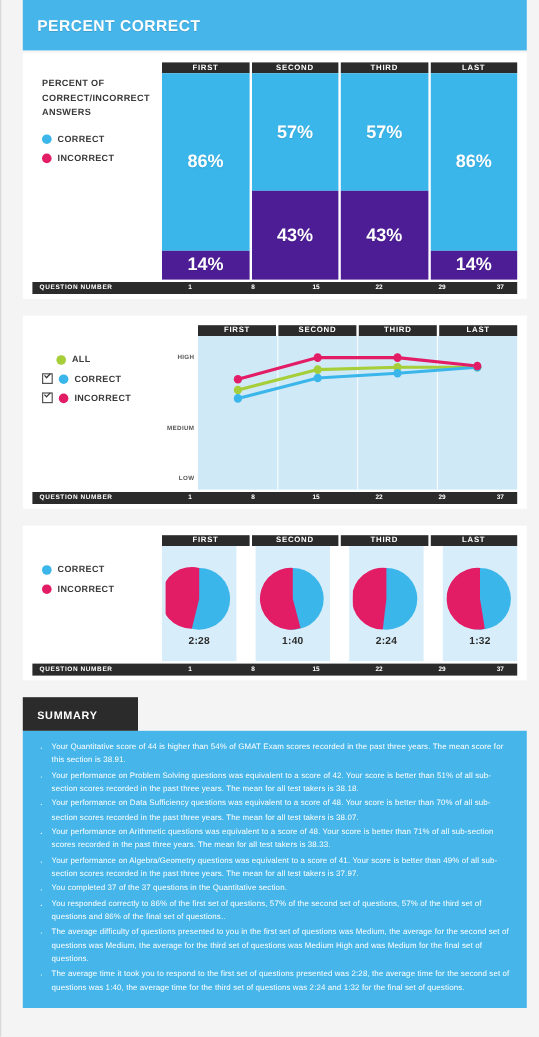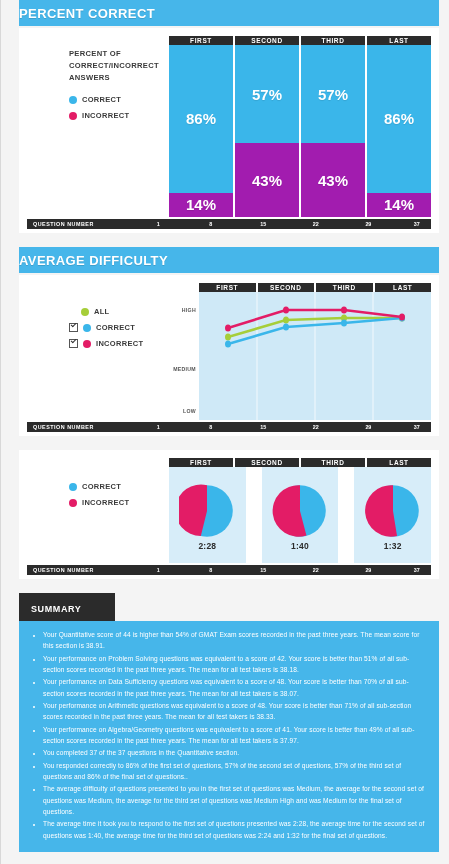--- a/index.html
+++ b/index.html
@@ -12,23 +12,23 @@
     position:relative;width:449px;height:864px;
     background:#f4f4f4;
     border-left:1px solid #d8d8d8;
     box-sizing:border-box;
   }
   .panel{margin:0 10px 0 18px;}
 
   
   .sec-head{
     background:#46b6ea;
-    height:26px;
+    height:42px;
     display:flex;align-items:center;
-    padding-left:0;
+    padding-left:12px;
     margin-bottom:2px;
   }
   .sec-head .ttl{
     color:#ffffff;
     font-size:13px;
     font-weight:bold;
     letter-spacing:.4px;
     font-family:"Liberation Sans","DejaVu Sans",sans-serif;
     text-shadow:0 1px 0 rgba(0,0,0,.12);
   }
@@ -37,21 +37,20 @@
     padding:8px 8px 4px 8px;
   }
 
   
   .chart-row{display:flex;align-items:flex-start;}
   .cap{
     width:108px;flex:0 0 108px;
     padding-top:12px;
     padding-left:8px;
     box-sizing:border-box;
-    margin-left:34px;
   }
   .cap-title{
     font-size:7.6px;font-weight:bold;line-height:1.55;
     color:#3a3a3a;letter-spacing:.3px;
   }
   .legend{margin-top:10px;}
   .lg-item{display:flex;align-items:center;height:13px;margin-bottom:3px;}
   .chk{
     width:7px;height:7px;border:1px solid #555;background:#fff;
     margin-right:5px;flex:0 0 7px;position:relative;
@@ -76,21 +75,21 @@
 
   
   .bars{display:flex;gap:2px;height:172px;}
   .bar{flex:1;display:flex;flex-direction:column;border-radius:17px;}
   .seg{
     display:flex;align-items:center;justify-content:center;
     color:#fff;font-weight:bold;font-size:15px;
     text-shadow:0 1px 1px rgba(0,0,0,.10);
   }
   .seg.correct{background:#3ab6ea;}
-  .seg.incorrect{background:#a21caf;}
+  .seg.incorrect{background:#4c1d95;}
 
   
   .qaxis{
     background:#2b2b2b;height:10px;margin-top:2px;
     position:relative;
   }
   .qaxis .qlab{
     position:absolute;left:6px;top:0;line-height:10px;
     color:#fff;font-size:5.4px;font-weight:bold;letter-spacing:.5px;
   }
@@ -209,23 +208,20 @@
         <span class="tick" style="left:71.5%">22</span>
         <span class="tick" style="left:84.5%">29</span>
         <span class="tick" style="left:96.5%">37</span>
       </div>
     </div>
   </div>
 
   <div class="gap"></div>
 
   <div class="panel">
-    <div class="sec-head">
-      <span class="ttl">AVERAGE DIFFICULTY</span>
-    </div>
     <div class="sec-body">
       <div class="chart-row">
         <div class="cap">
           <div class="legend">
             <div class="lg-item">
               <span class="chk spacer"></span>
               <span class="dot" style="background:#a6ce39"></span>
               <span class="lg-lab">ALL</span>
             </div>
             <div class="lg-item">
@@ -336,20 +332,27 @@
                 <path d="M50,50 L50,4 A46,46 0 1,0 39.0,94.7 Z" fill="#e31c66"></path>
               </svg>
               <div class="pie-time">2:28</div>
             </div>
             <div class="pie-cell">
               <svg width="56" height="56" viewBox="0 0 100 100">
                 <circle cx="50" cy="50" r="46" fill="#3ab6ea"></circle>
                 <path d="M50,50 L50,4 A46,46 0 1,0 61.5,93.6 Z" fill="#e31c66"></path>
               </svg>
               <div class="pie-time">1:40</div>
+            </div>
+            <div class="pie-cell">
+              <svg width="56" height="56" viewBox="0 0 100 100">
+                <circle cx="50" cy="50" r="46" fill="#3ab6ea"></circle>
+                <path d="M50,50 L50,4 A46,46 0 1,0 44.6,95.7 Z" fill="#e31c66"></path>
+              </svg>
+              <div class="pie-time">2:24</div>
             </div>
             <div class="pie-cell">
               <svg width="56" height="56" viewBox="0 0 100 100">
                 <circle cx="50" cy="50" r="46" fill="#3ab6ea"></circle>
                 <path d="M50,50 L50,4 A46,46 0 1,0 57.2,94.5 Z" fill="#e31c66"></path>
               </svg>
               <div class="pie-time">1:32</div>
             </div>
           </div>
         </div>

